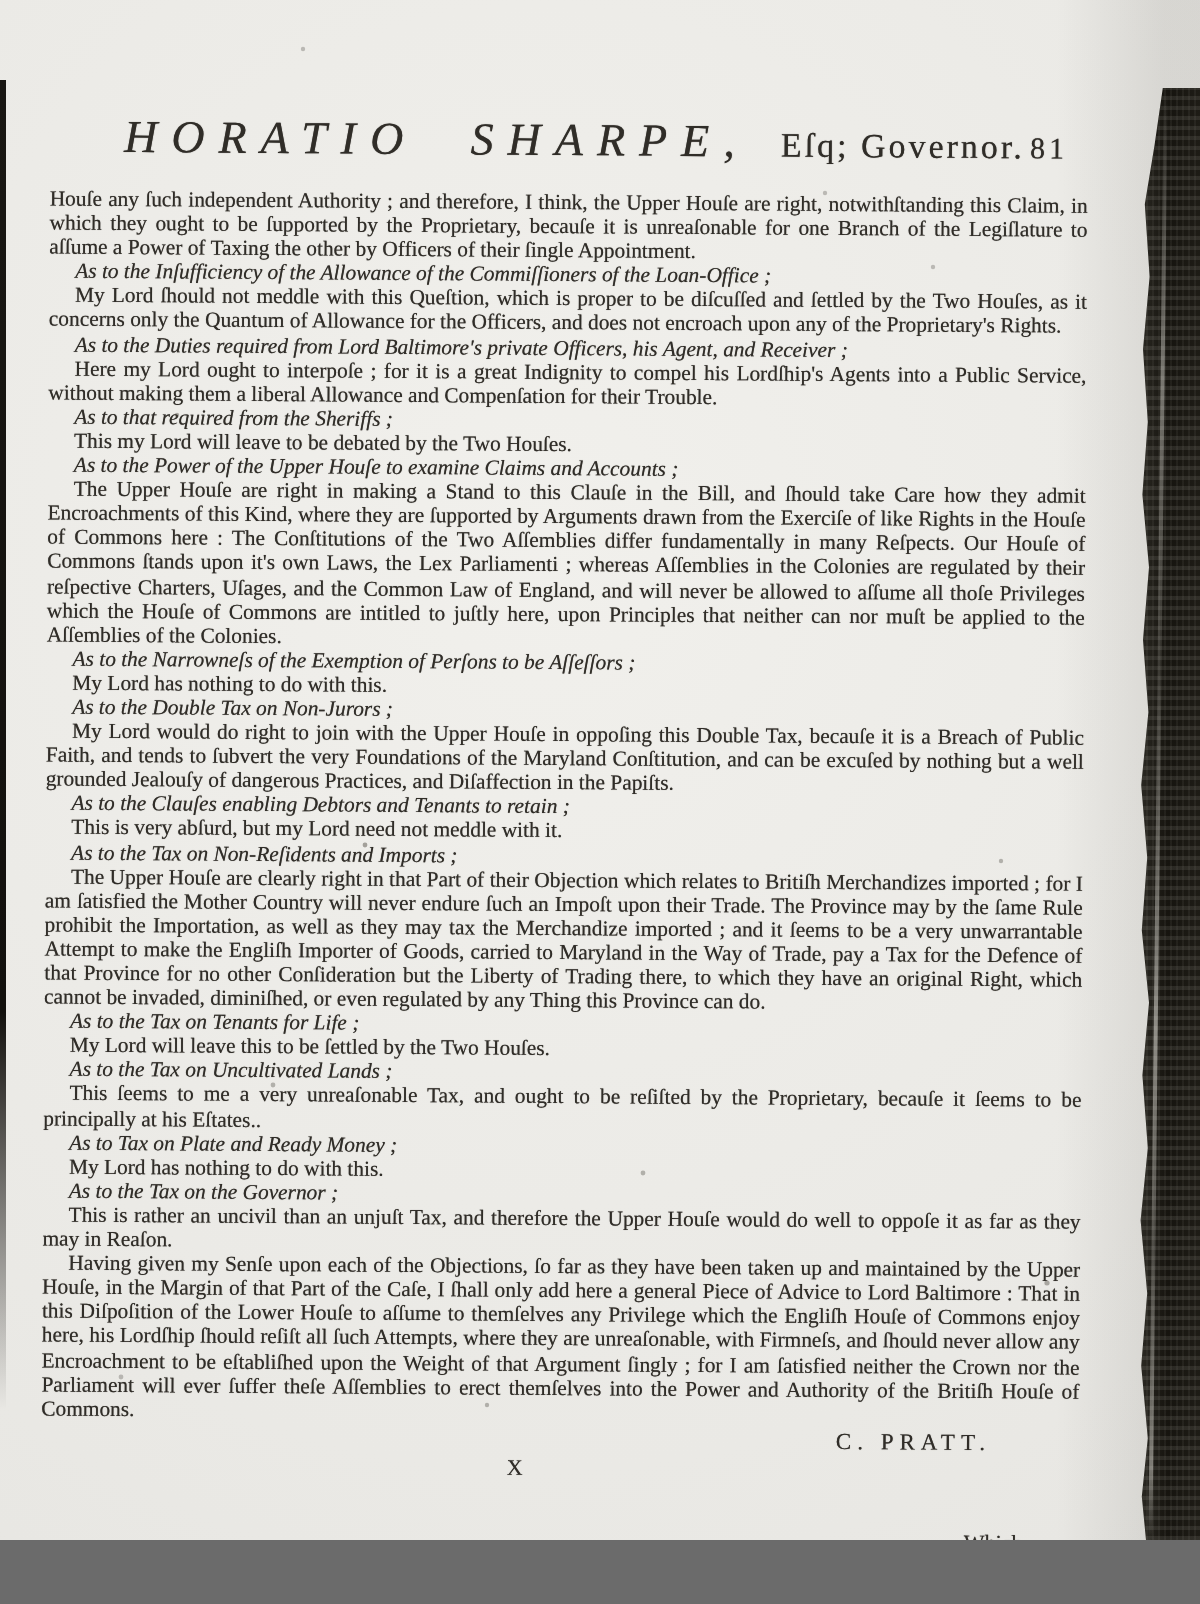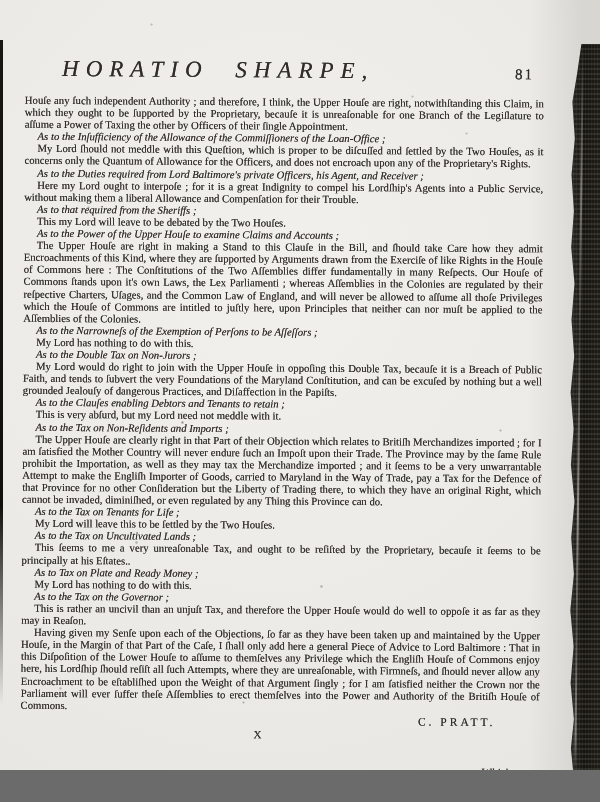--- a/index.html
+++ b/index.html
@@ -58,20 +58,21 @@
       500px 430px 0 .6px rgba(70,66,58,.35), 151px 24px 0 .6px rgba(70,66,58,.3);}
 </style>
 </head>
 <body>
 
 <div class="page">
   <div class="content">
 
     <div class="masthead">
       <span class="title-name">HORATIO SHARPE,</span>
+      <span class="title-suffix">Eſq; Governor.</span>
       <span class="page-number">81</span>
     </div>
 
     <main>
       <p class="body flush">Houſe any ſuch independent Authority ; and therefore, I think, the Upper Houſe are right, notwithſtanding this Claim, in which they ought to be ſupported by the Proprietary, becauſe it is unreaſonable for one Branch of the Legiſlature to aſſume a Power of Taxing the other by Officers of their ſingle Appointment.</p>
       <p class="subhead">As to the Inſufficiency of the Allowance of the Commiſſioners of the Loan-Office ;</p>
       <p class="body">My Lord ſhould not meddle with this Queſtion, which is proper to be diſcuſſed and ſettled by the Two Houſes, as it concerns only the Quantum of Allowance for the Officers, and does not encroach upon any of the Proprietary's Rights.</p>
       <p class="subhead">As to the Duties required from Lord Baltimore's private Officers, his Agent, and Receiver ;</p>
       <p class="body">Here my Lord ought to interpoſe ; for it is a great Indignity to compel his Lordſhip's Agents into a Public Service, without making them a liberal Allowance and Compenſation for their Trouble.</p>
       <p class="subhead">As to that required from the Sheriffs ;</p>

